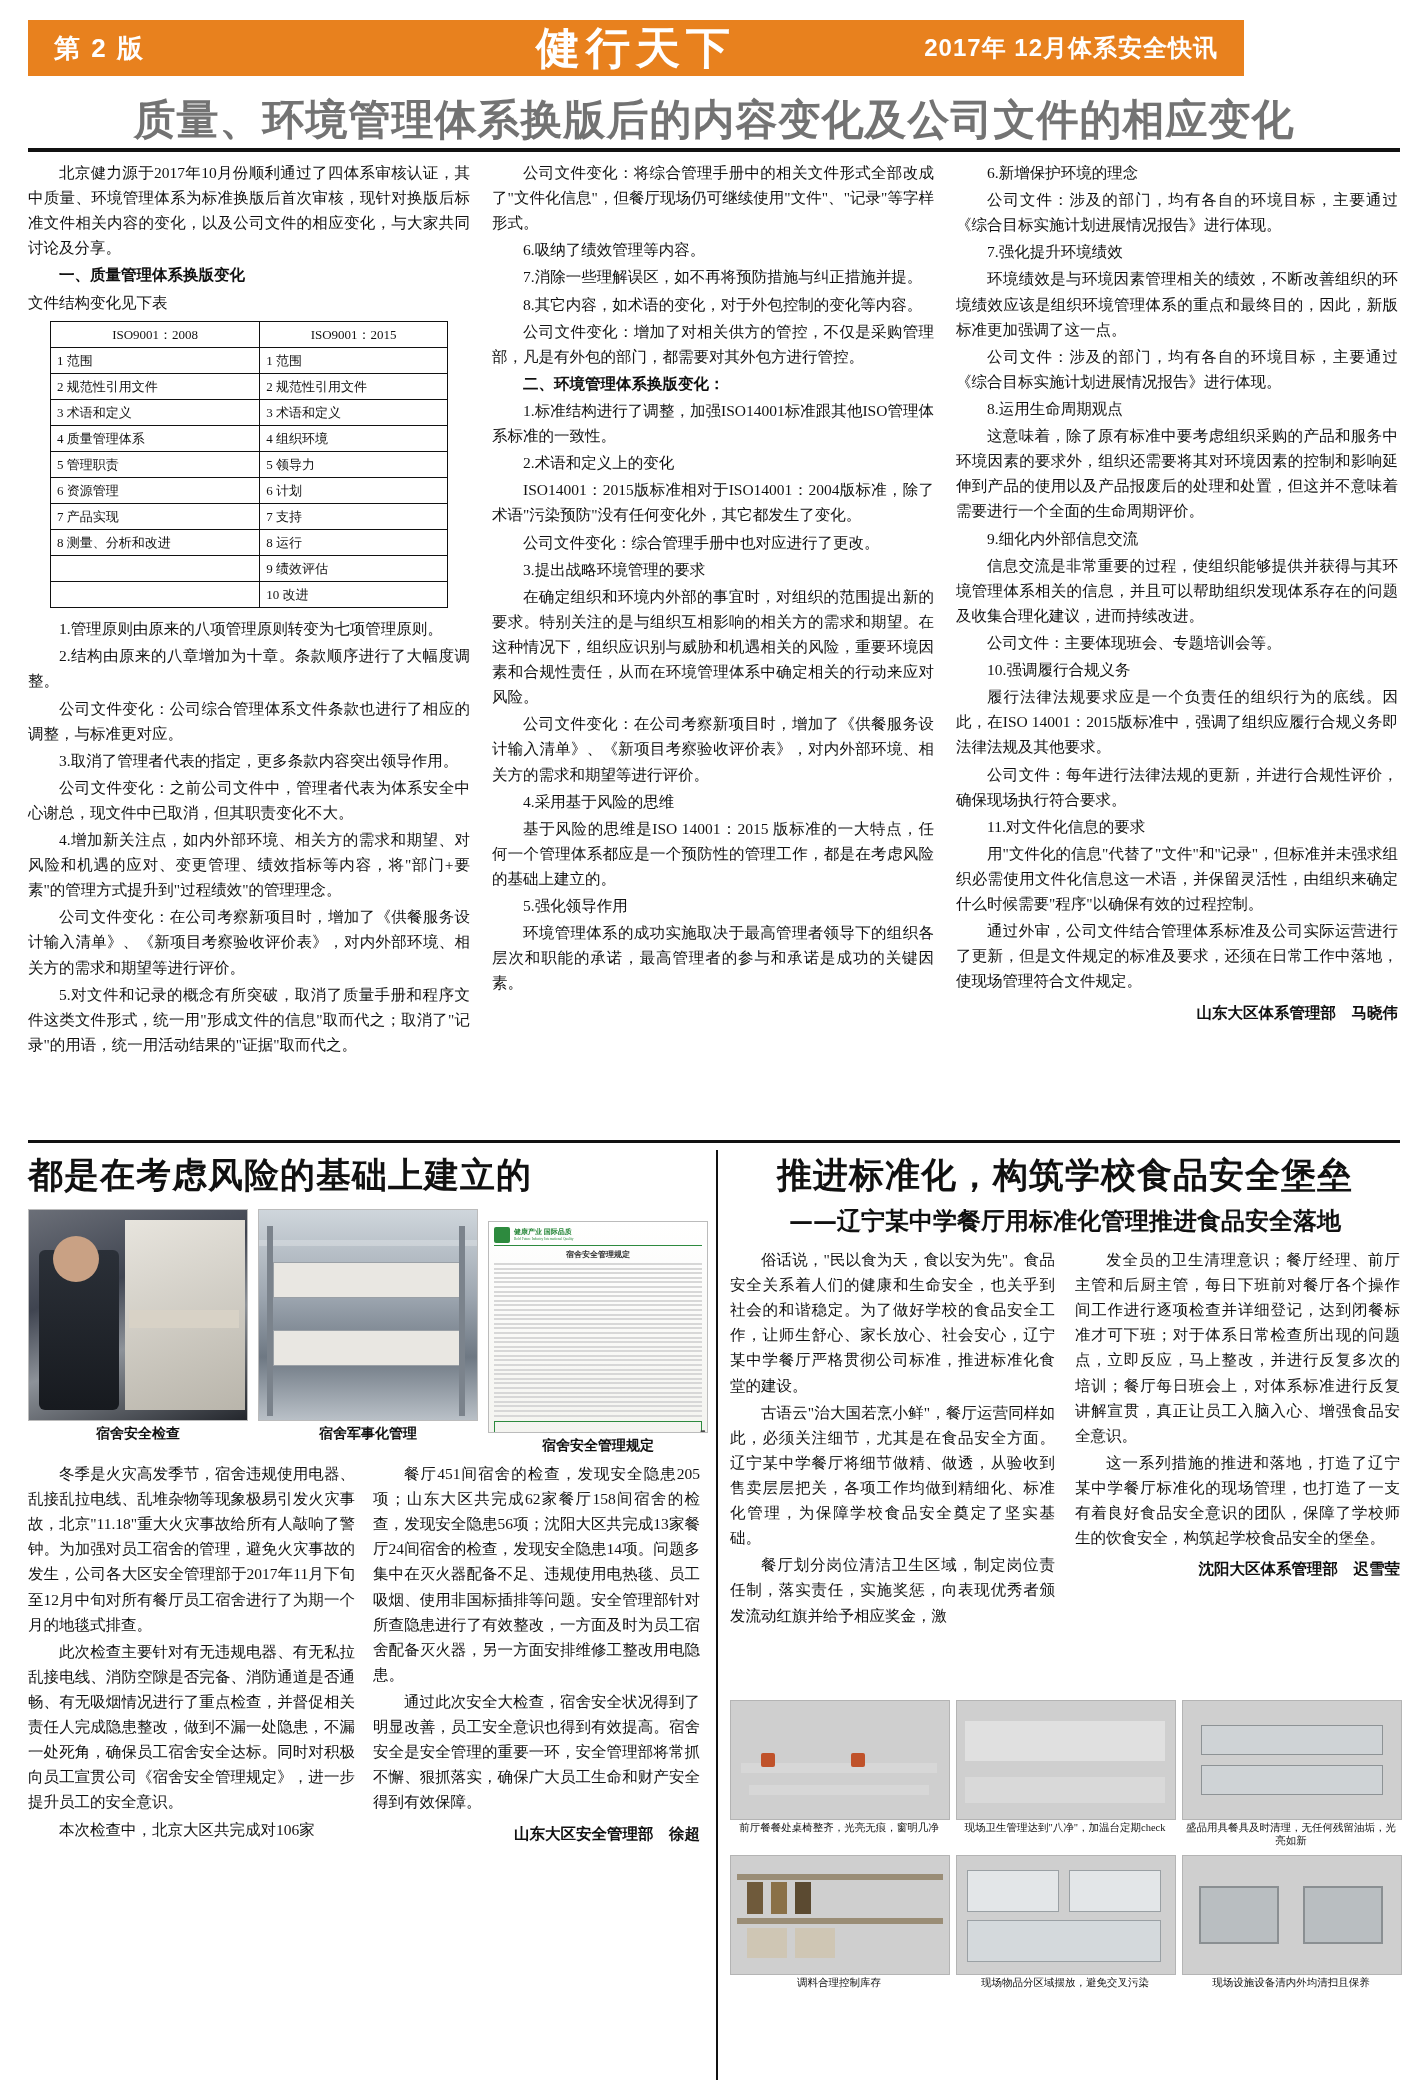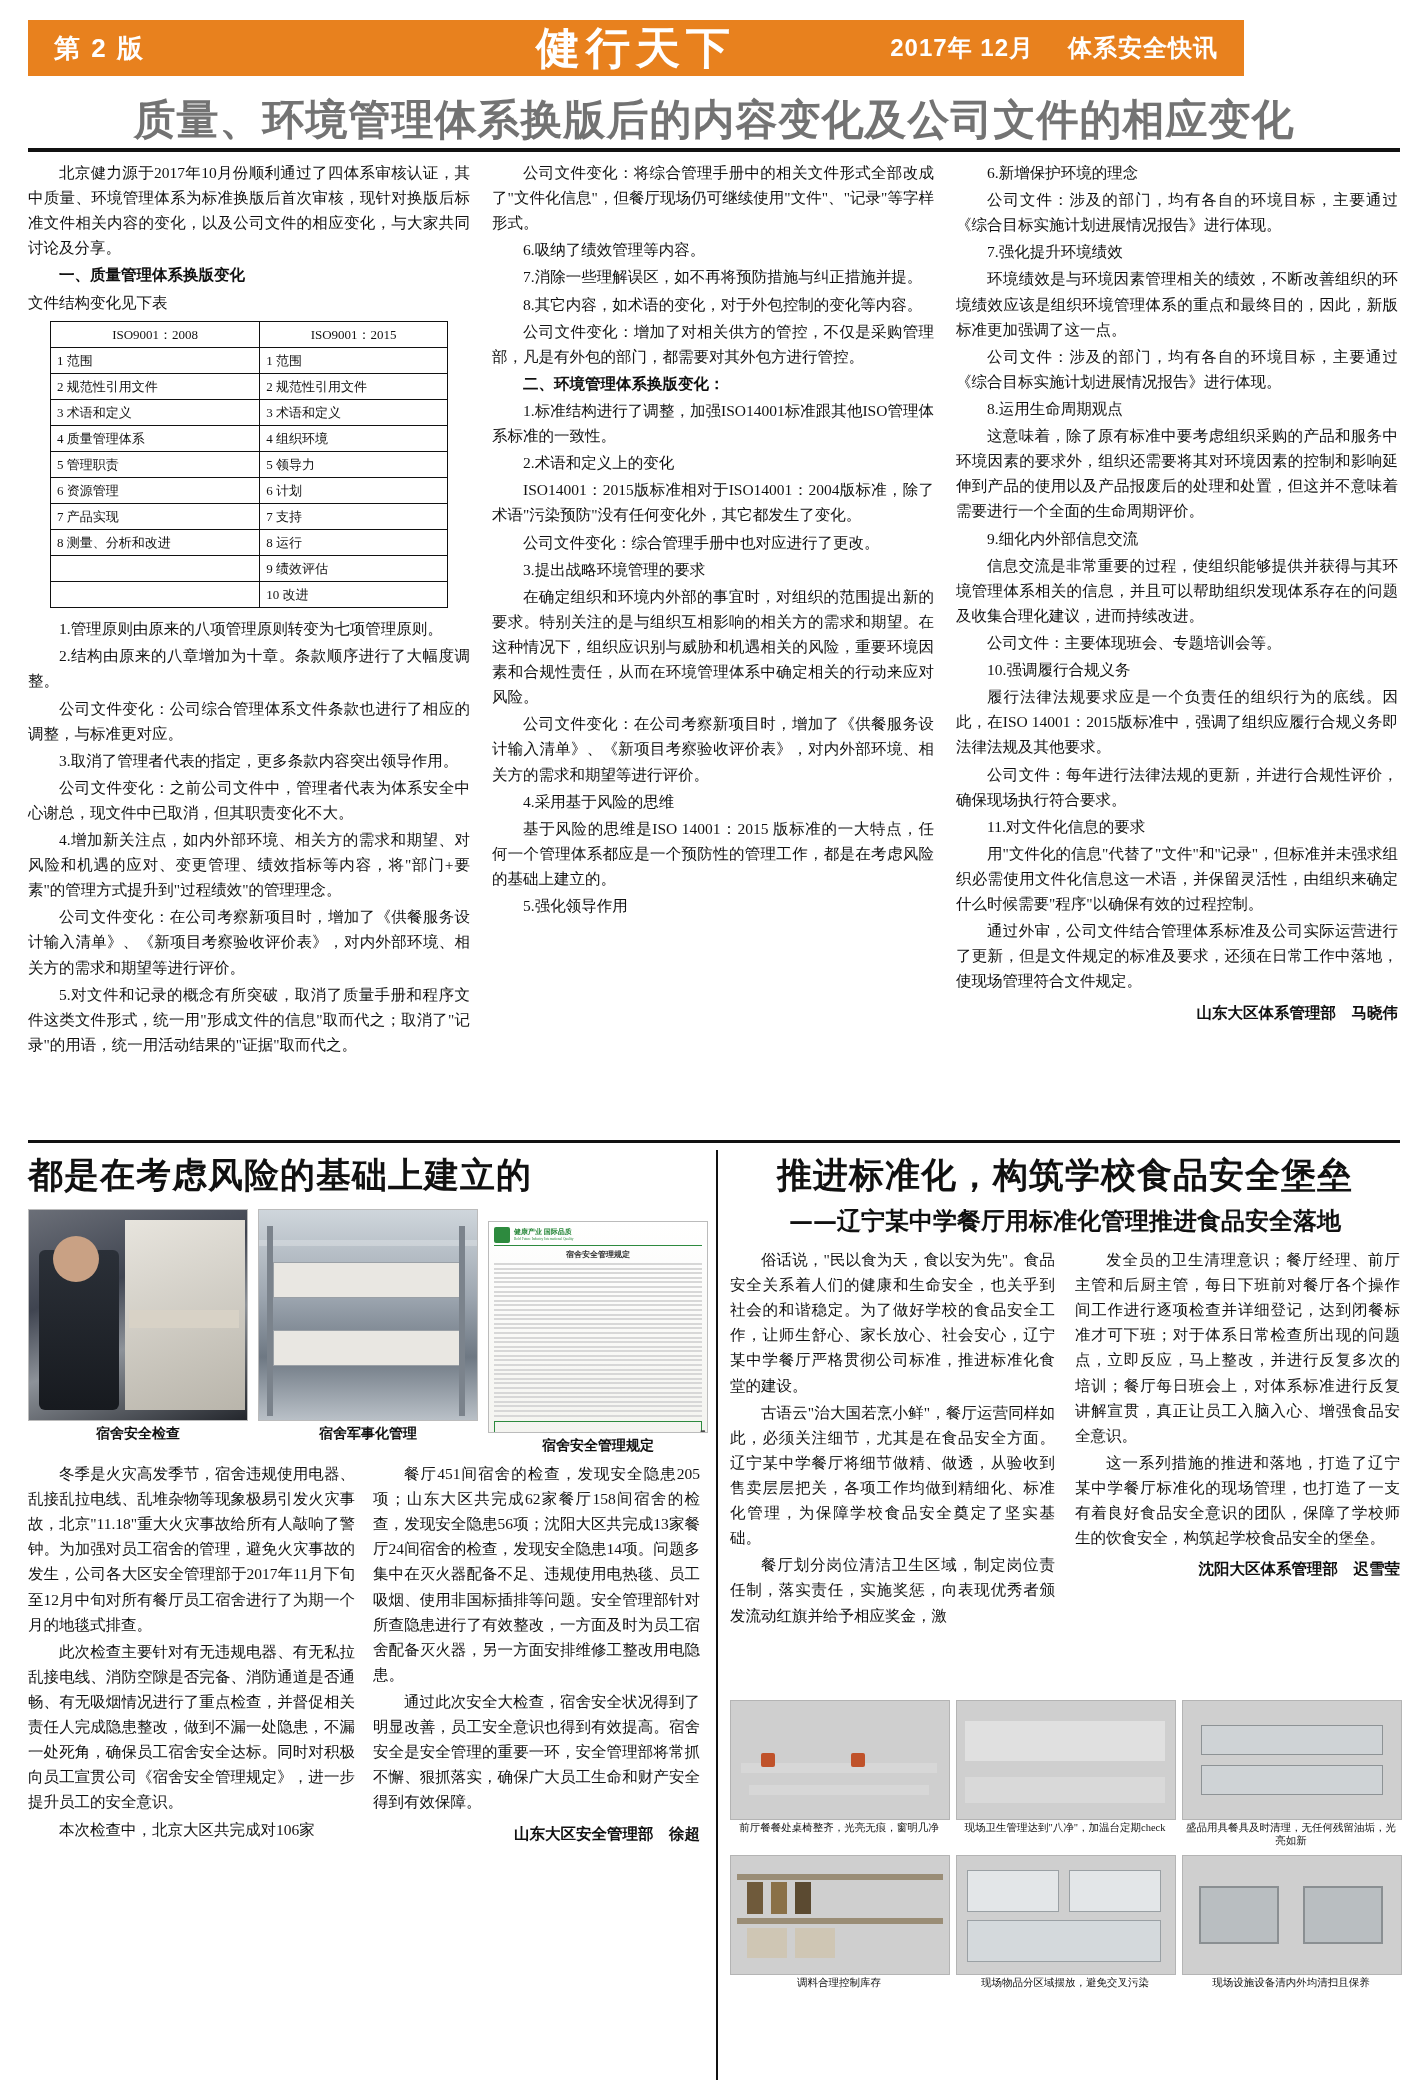--- a/index.html
+++ b/index.html
@@ -27,21 +27,21 @@
   }
   .masthead .logo{
     position:absolute;left:50%;transform:translateX(-50%);
     background:#e8811e;color:#fff;font-size:44px;font-weight:bold;letter-spacing:6px;
     padding:0 10px;line-height:56px;
     font-family:"DejaVu Serif", serif;
   }
   .masthead .right{
     position:absolute;right:26px;color:#fff;font-size:24px;font-weight:bold;letter-spacing:1px;
     font-family:"Liberation Sans", sans-serif;
-    display:flex;gap:34px;
+    display:flex;
   }
   
   .headline{
     position:absolute;left:28px;top:92px;width:1372px;
     text-align:center;font-size:42px;font-weight:bold;letter-spacing:1px;
     color:#737373;font-family:"DejaVu Serif", serif;
   }
   .rule-thick{
     position:absolute;left:28px;top:148px;width:1372px;height:4px;background:#111;
   }
@@ -231,20 +231,21 @@
       <p>1.标准结构进行了调整，加强ISO14001标准跟其他ISO管理体系标准的一致性。</p>
       <p>2.术语和定义上的变化</p>
       <p>ISO14001：2015版标准相对于ISO14001：2004版标准，除了术语"污染预防"没有任何变化外，其它都发生了变化。</p>
       <p>公司文件变化：综合管理手册中也对应进行了更改。</p>
       <p>3.提出战略环境管理的要求</p>
       <p>在确定组织和环境内外部的事宜时，对组织的范围提出新的要求。特别关注的是与组织互相影响的相关方的需求和期望。在这种情况下，组织应识别与威胁和机遇相关的风险，重要环境因素和合规性责任，从而在环境管理体系中确定相关的行动来应对风险。</p>
       <p>公司文件变化：在公司考察新项目时，增加了《供餐服务设计输入清单》、《新项目考察验收评价表》，对内外部环境、相关方的需求和期望等进行评价。</p>
       <p>4.采用基于风险的思维</p>
       <p>基于风险的思维是ISO 14001：2015 版标准的一大特点，任何一个管理体系都应是一个预防性的管理工作，都是在考虑风险的基础上建立的。</p>
       <p>5.强化领导作用</p>
+      <p>环境管理体系的成功实施取决于最高管理者领导下的组织各层次和职能的承诺，最高管理者的参与和承诺是成功的关键因素。</p>
     </div>
 
     <div class="col">
       <p>6.新增保护环境的理念</p>
       <p>公司文件：涉及的部门，均有各自的环境目标，主要通过《综合目标实施计划进展情况报告》进行体现。</p>
       <p>7.强化提升环境绩效</p>
       <p>环境绩效是与环境因素管理相关的绩效，不断改善组织的环境绩效应该是组织环境管理体系的重点和最终目的，因此，新版标准更加强调了这一点。</p>
       <p>公司文件：涉及的部门，均有各自的环境目标，主要通过《综合目标实施计划进展情况报告》进行体现。</p>
       <p>8.运用生命周期观点</p>
       <p>这意味着，除了原有标准中要考虑组织采购的产品和服务中环境因素的要求外，组织还需要将其对环境因素的控制和影响延伸到产品的使用以及产品报废后的处理和处置，但这并不意味着需要进行一个全面的生命周期评价。</p>

